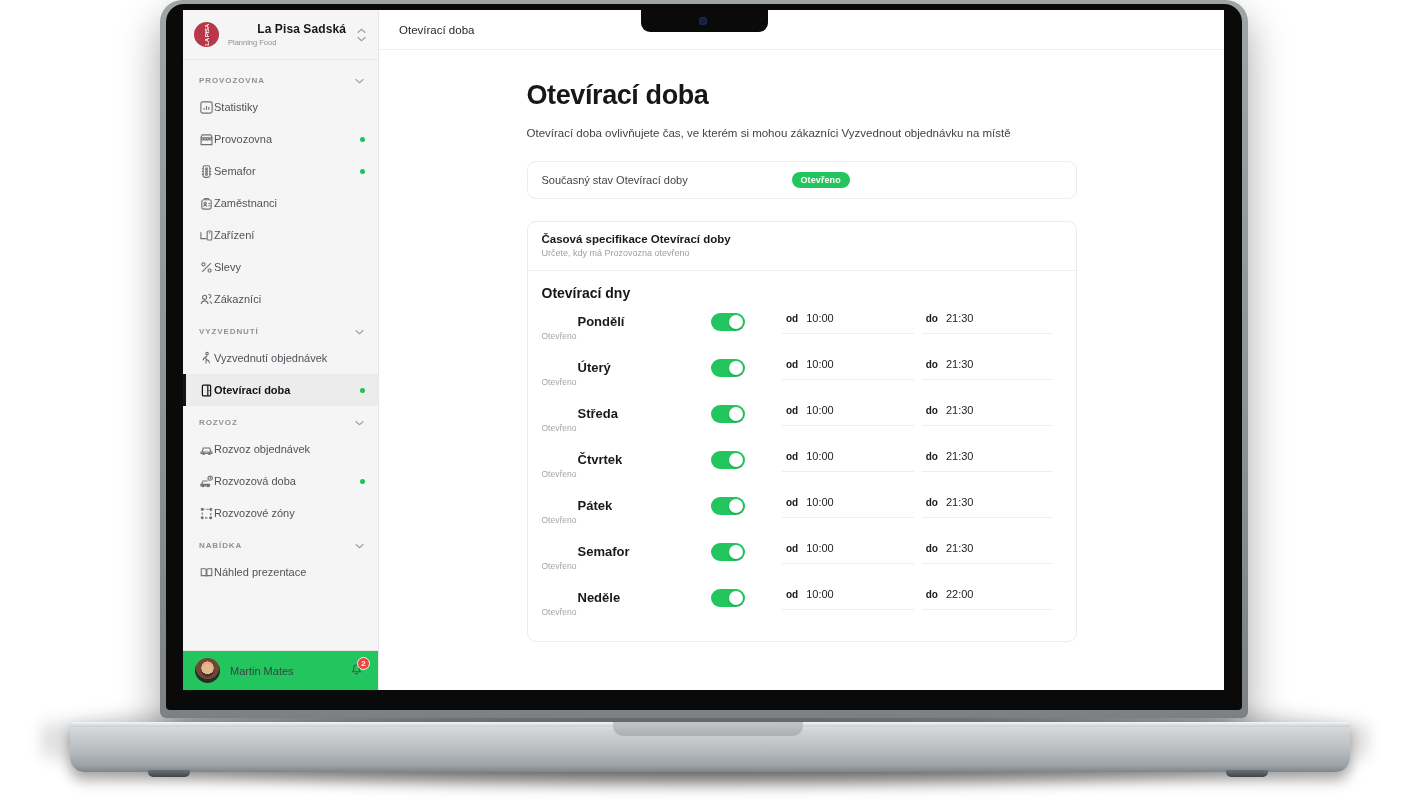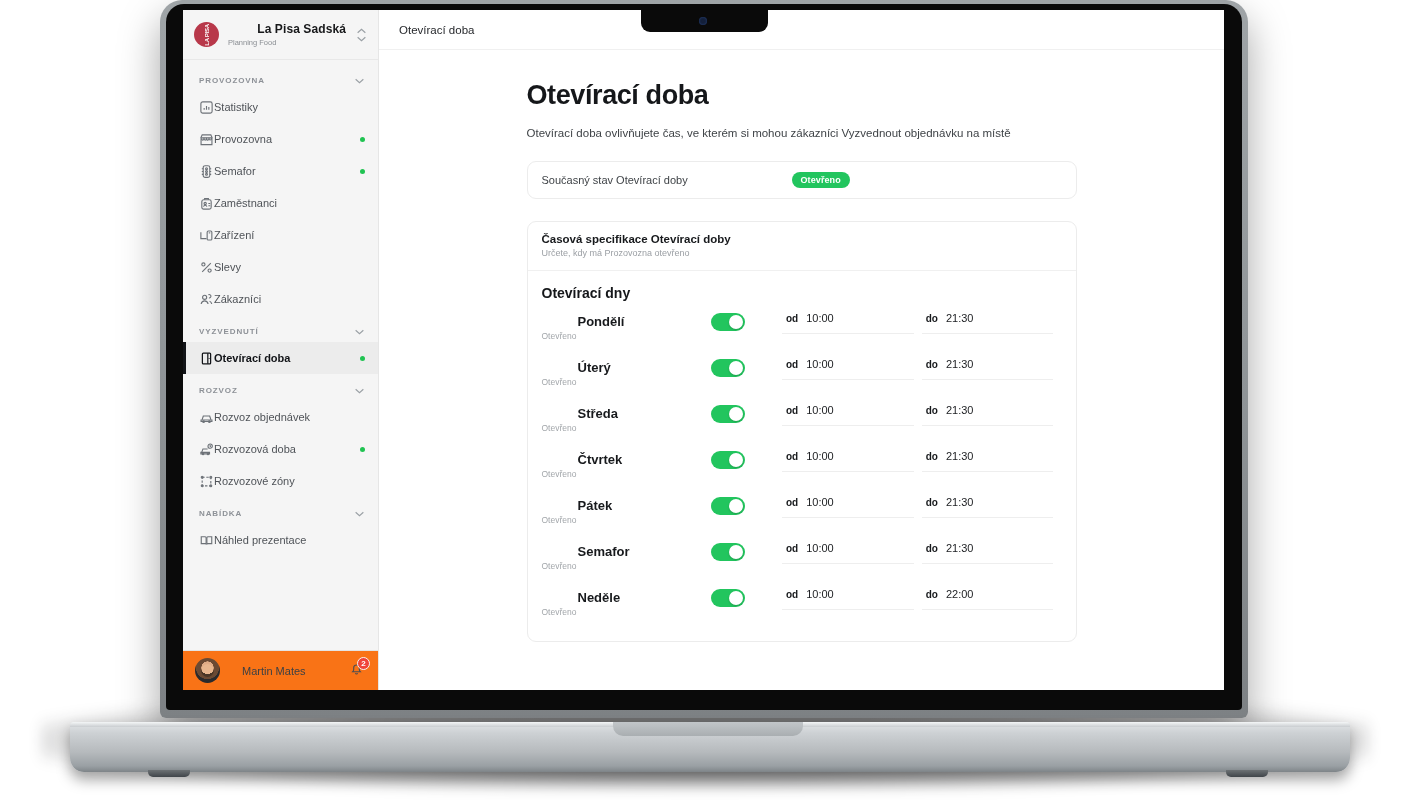--- a/index.html
+++ b/index.html
@@ -112,22 +112,22 @@
   .item .lbl { flex: 1; white-space: nowrap; overflow: hidden; text-overflow: ellipsis; }
   .item .dot { width: 5px; height: 5px; border-radius: 50%; background: #20c352; flex: 0 0 5px; }
   .item.active { background: #ececec; color: #111317; font-weight: 700; }
   .item.active .ic { color: #111317; }
   .item.active::before {
     content: ""; position: absolute; left: 0; top: 0; bottom: 0; width: 3px; background: #111317;
   }
 
   .user {
     height: 40px; border-top: 1px solid #e4e4e4;
-    display: flex; align-items: center; gap: 22px; padding: 0 12px 0 12px;
-    background: #f97316;
+    display: flex; align-items: center; gap: 10px; padding: 0 12px 0 12px;
+    background: #22c55e;
   }
   .avatar {
     width: 25px; height: 25px; border-radius: 50%; flex: 0 0 25px;
     background: radial-gradient(circle at 50% 38%, #e0ac86 0 30%, #6b4a33 31% 58%, #2a2a2c 59% 100%);
     position: relative; overflow: hidden;
   }
   .avatar::after{
     content:""; position:absolute; left:6px; top:6px; width:13px; height:13px;
     border-radius:50%; background:
       radial-gradient(circle at 50% 30%, #e8b78f 0 55%, rgba(0,0,0,0) 56%),
@@ -337,20 +337,29 @@
 
           <div class="sect">
             <span class="sect-label">VYZVEDNUTÍ</span>
             <span class="chev">
               <svg viewBox="0 0 12 7" width="11" height="6" fill="none" stroke="#9aa0a5" stroke-width="1.3">
                   <path d="M1.5 1.5 6 5.5l4.5-4"></path>
                 </svg>
             </span>
           </div>
 
+          <div class="item">
+            <span class="ic">
+              <svg viewBox="0 0 16 16" fill="none" stroke="currentColor" stroke-width="1.2">
+                  <circle cx="8.6" cy="2.8" r="1.3"></circle>
+                  <path d="M8.8 5.1 7 6.6l.9 2.5-.6 4.2M7.9 9.1l2.4 1.2.9 2.6M7 6.6 5 7.9l-.6 2"></path>
+                </svg>
+            </span>
+            <span class="lbl">Vyzvednutí objednávek</span>
+          </div>
 
           <div class="item active">
             <span class="ic">
               <svg viewBox="0 0 16 16" fill="none" stroke="currentColor" stroke-width="1.3">
                   <rect x="3.6" y="2.2" width="8.8" height="11.6" rx="1"></rect>
                   <path d="M9.4 2.4v11.2"></path>
                   <circle cx="10.8" cy="8" r=".6" fill="currentColor" stroke="none"></circle>
                 </svg>
             </span>
             <span class="lbl">Otevírací doba</span>

